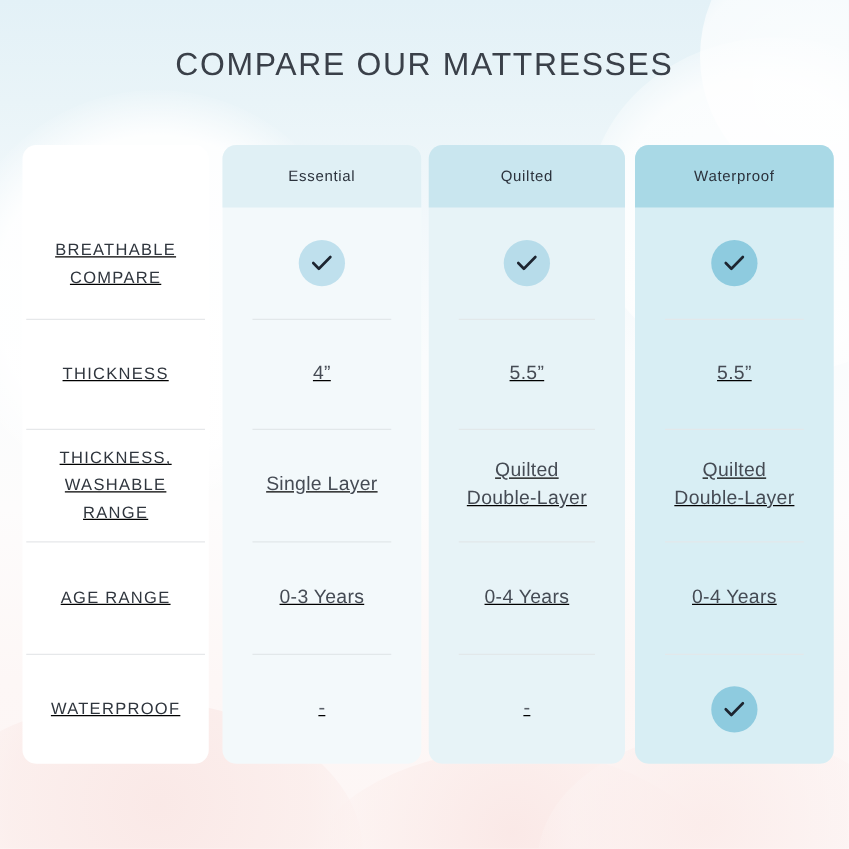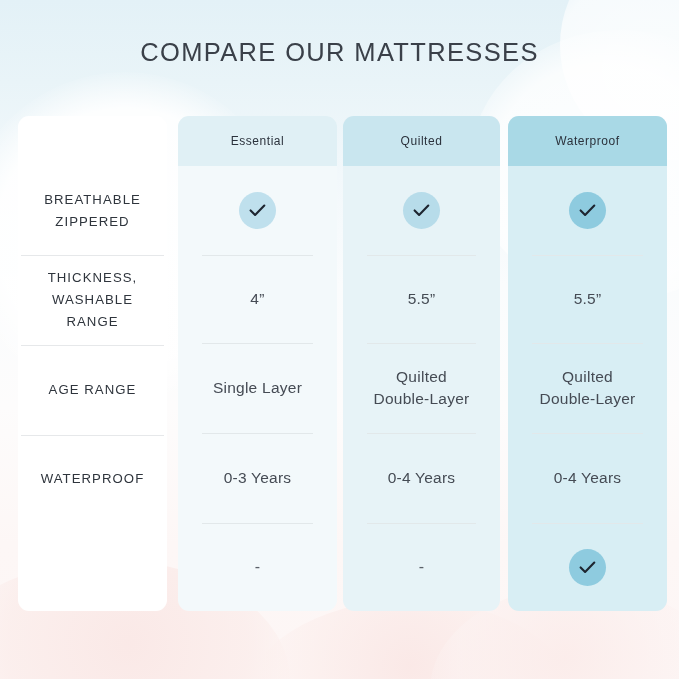--- a/index.html
+++ b/index.html
@@ -136,20 +136,21 @@
   .col-head.hd-2 { background: #a9d9e6; }
 
   .cell {
     position: relative;
     display: flex;
     align-items: center;
     justify-content: center;
     text-align: center;
     box-sizing: border-box;
     padding: 0 12px;
+    text-decoration: underline;
   }
   .cell.r0 { flex: 0 0 89px; }
   .cell.r1 { flex: 0 0 88px; }
   .cell.r2 { flex: 0 0 90px; }
   .cell.r3 { flex: 0 0 90px; }
   .cell.r4 { flex: 0 0 88px; }
 
   
   .cell.has-divider::before {
     content: "";
@@ -222,22 +223,25 @@
 
   <div id="title">COMPARE OUR MATTRESSES</div>
 
   <div id="table">
 
     <div class="col col-labels">
       <div class="col-head hd-blank"></div>
       <div class="cell r0">
         <span class="label-text">
           <span>BREATHABLE</span><br>
-          <span>ZIPPERED</span>
-        </span>
+          <span>COMPARE</span>
+        </span>
+      </div>
+      <div class="cell r1 has-divider">
+        <span class="label-text">THICKNESS</span>
       </div>
       <div class="cell r2 has-divider">
         <span class="label-text">
           <span>THICKNESS,</span><br>
           <span>WASHABLE RANGE</span>
         </span>
       </div>
       <div class="cell r3 has-divider">
         <span class="label-text">AGE RANGE</span>
       </div>

